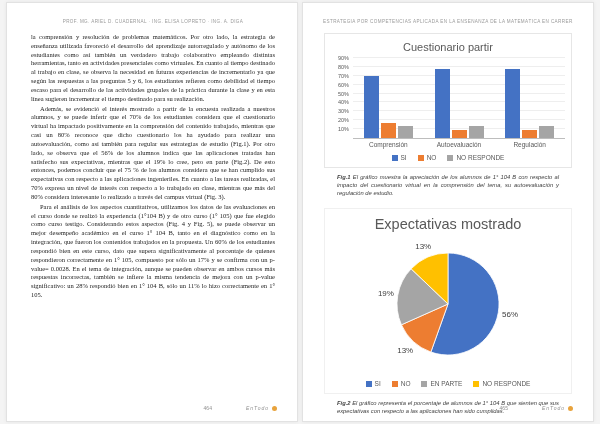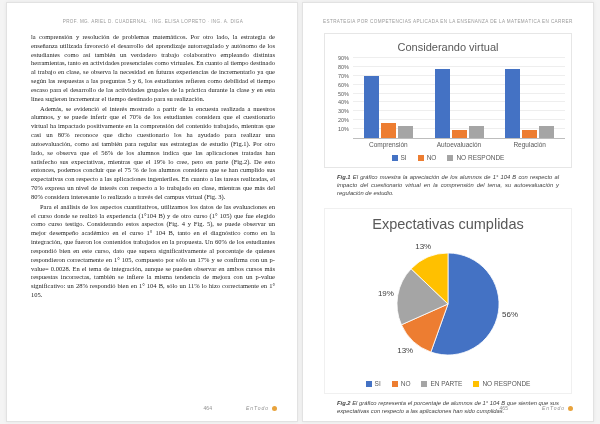--- a/index.html
+++ b/index.html
@@ -91,21 +91,21 @@
         <span>EnTodo</span>
         <span class="brand-dot" id="dot-left" style="background: rgb(232, 163, 61);"></span>
       </span>
     </div>
   </div>
 
   <div class="page right">
     <div class="running-header">ESTRATEGIA POR COMPETENCIAS APLICADA EN LA ENSEÑANZA DE LA MATEMÁTICA EN CARRERAS DE INGENIERÍA</div>
 
     <div class="chart-block">
-      <div class="chart-title">Considerando virtual</div>
+      <div class="chart-title">Cuestionario partir</div>
       <div class="bar-chart">
         <div class="y-axis" id="bar-yaxis">
             <div class="ytick" style="bottom: calc(100% - 3px);">90%</div>
             <div class="ytick" style="bottom: calc(88.8889% - 3px);">80%</div>
             <div class="ytick" style="bottom: calc(77.7778% - 3px);">70%</div>
             <div class="ytick" style="bottom: calc(66.6667% - 3px);">60%</div>
             <div class="ytick" style="bottom: calc(55.5556% - 3px);">50%</div>
             <div class="ytick" style="bottom: calc(44.4444% - 3px);">40%</div>
             <div class="ytick" style="bottom: calc(33.3333% - 3px);">30%</div>
             <div class="ytick" style="bottom: calc(22.2222% - 3px);">20%</div>
@@ -162,21 +162,21 @@
           </span>
         </div>
     </div>
 
     <p class="caption">
       <span class="fig-label">Fig.1</span>
       <span>El gráfico muestra la apreciación de los alumnos de 1° 104 B con respecto al impacto del cuestionario virtual en la comprensión del tema, su autoevaluación y regulación de estudio.</span>
     </p>
 
     <div class="chart-block" style="border-color:#f0f0f0;">
-      <div class="chart-title pie-title">Expectativas cumplidas</div>
+      <div class="chart-title pie-title">Expectativas mostrado</div>
       <svg id="pie-svg" viewBox="0 0 186 140">
           <path d="M93,70 L93.00,19.00 A51,51 0 1 1 75.89,118.04 Z" fill="#4472C4" stroke="#ffffff" stroke-width="0.8"></path>
           <text x="155.1" y="83.2" text-anchor="middle" class="pie-label">56%</text>
           <path d="M93,70 L75.89,118.04 A51,51 0 0 1 46.43,90.79 Z" fill="#ED7D31" stroke="#ffffff" stroke-width="0.8"></path>
           <text x="50.2" y="118.7" text-anchor="middle" class="pie-label">13%</text>
           <path d="M93,70 L46.43,90.79 A51,51 0 0 1 56.11,34.79 Z" fill="#A5A5A5" stroke="#ffffff" stroke-width="0.8"></path>
           <text x="30.9" y="61.8" text-anchor="middle" class="pie-label">19%</text>
           <path d="M93,70 L56.11,34.79 A51,51 0 0 1 93.00,19.00 Z" fill="#FFC000" stroke="#ffffff" stroke-width="0.8"></path>
           <text x="68.2" y="14.6" text-anchor="middle" class="pie-label">13%</text>
         </svg>

